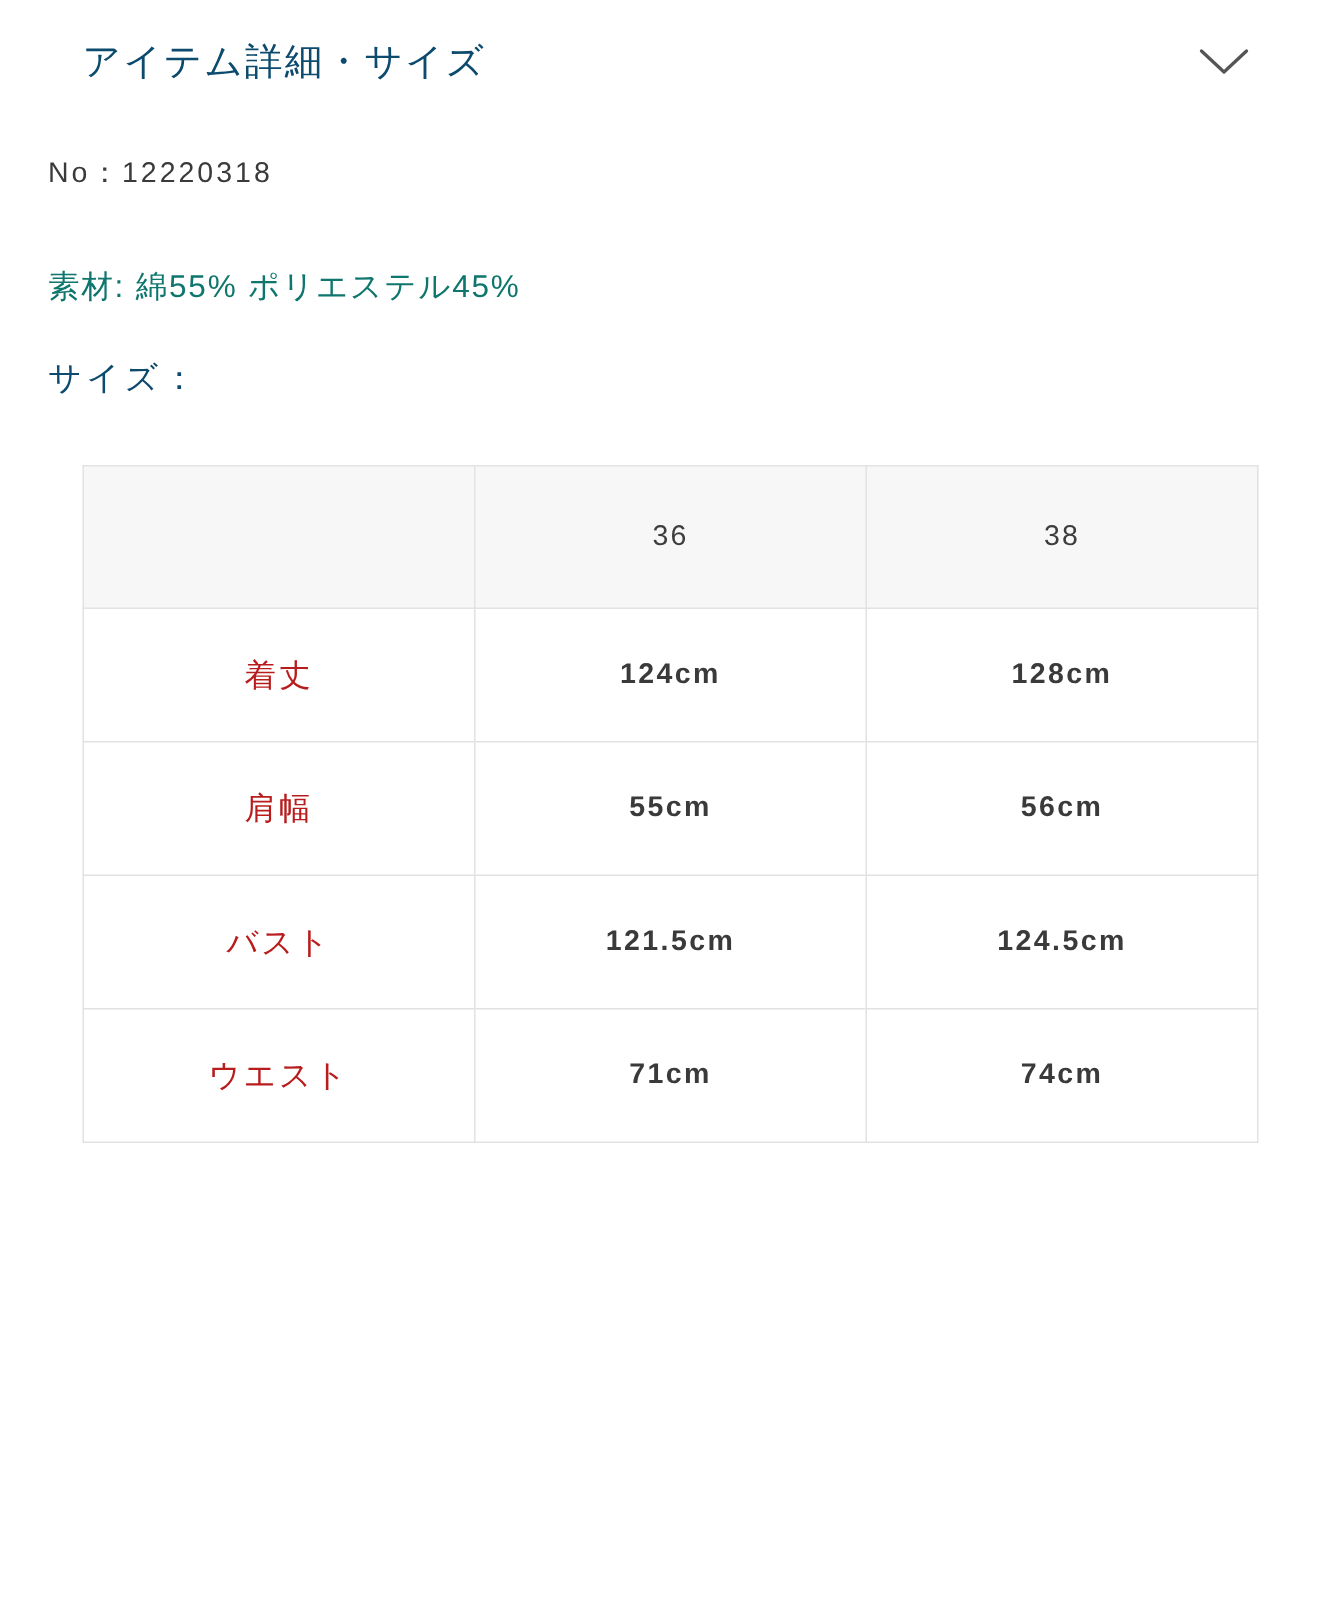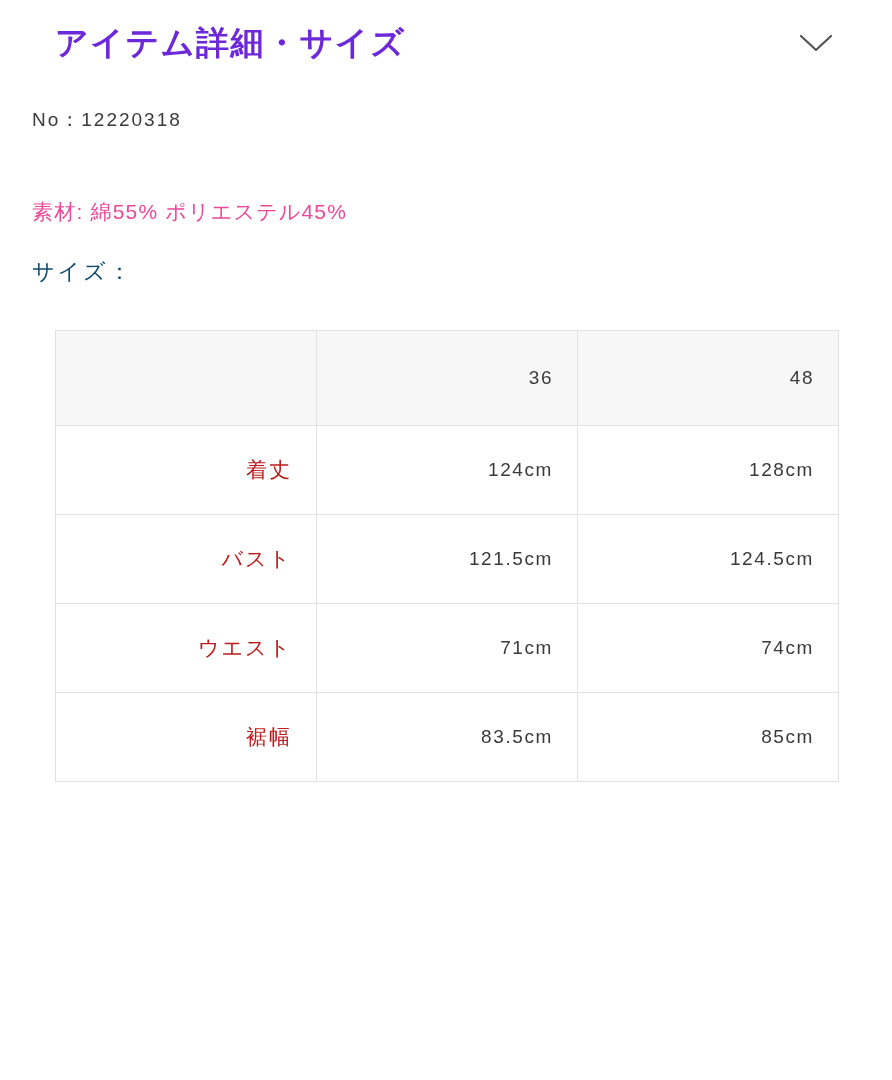--- a/index.html
+++ b/index.html
@@ -24,24 +24,24 @@
 
   
   .section-header {
     display: flex;
     align-items: center;
     justify-content: space-between;
     padding: 20px 55px 10px 55px;
     box-sizing: border-box;
   }
   .section-title {
-    font-size: 33px;
+    font-size: 25px;
     letter-spacing: 1.5px;
-    color: #6d28d9;
-    font-weight: 700;
+    color: #0c4a6e;
+    font-weight: 400;
     line-height: 1.4;
   }
   .chevron {
     width: 42px;
     height: 42px;
     display: flex;
     align-items: center;
     justify-content: center;
     flex: none;
     cursor: pointer;
@@ -56,22 +56,22 @@
   .meta-line {
     font-size: 19px;
     letter-spacing: 2px;
     color: #3a3a3a;
     margin: 30px 0 0 0;
     line-height: 1.5;
   }
   .meta-line.material {
     font-size: 21px;
     letter-spacing: 1.2px;
-    color: #ec4899;
-    margin-top: 61px;
+    color: #0f766e;
+    margin-top: 45px;
   }
   .meta-line.size-label {
     font-size: 22px;
     letter-spacing: 3px;
     color: #0c4a6e;
     margin-top: 28px;
   }
 
   
   .table-wrap {
@@ -80,23 +80,23 @@
     margin-top: 42px;
   }
   table.size-table {
     width: 783px;
     border-collapse: collapse;
     table-layout: fixed;
   }
   table.size-table th,
   table.size-table td {
     border: 1px solid #e2e2e2;
-    text-align: right;
+    text-align: center;
     vertical-align: middle;
-    padding: 0 24px;
+    padding: 0 11px;
     height: 89px;
     box-sizing: border-box;
   }
   table.size-table thead th {
     background: #f7f7f7;
     font-weight: 400;
     font-size: 19px;
     letter-spacing: 1.5px;
     color: #3d3d3d;
     height: 95px;
@@ -105,20 +105,21 @@
   col.col-val { width: 261px; }
   td.row-label {
     font-size: 21px;
     letter-spacing: 2px;
     color: #b91c1c;
   }
   td.row-val {
     font-size: 19px;
     letter-spacing: 1.6px;
     color: #3a3a3a;
+    font-weight: bold;
   }
   tbody tr:last-child td {
     border-bottom: 1px solid #e2e2e2;
   }
 </style>
 </head>
 <body>
 
 <div class="page">
 
@@ -141,41 +142,41 @@
     <table class="size-table">
       <colgroup>
         <col class="col-label">
         <col class="col-val">
         <col class="col-val">
       </colgroup>
       <thead>
         <tr>
           <th></th>
           <th>36</th>
-          <th>48</th>
+          <th>38</th>
         </tr>
       </thead>
       <tbody>
         <tr>
           <td class="row-label">着丈</td>
           <td class="row-val">124cm</td>
           <td class="row-val">128cm</td>
+        </tr>
+        <tr>
+          <td class="row-label">肩幅</td>
+          <td class="row-val">55cm</td>
+          <td class="row-val">56cm</td>
         </tr>
         <tr>
           <td class="row-label">バスト</td>
           <td class="row-val">121.5cm</td>
           <td class="row-val">124.5cm</td>
         </tr>
         <tr>
           <td class="row-label">ウエスト</td>
           <td class="row-val">71cm</td>
           <td class="row-val">74cm</td>
         </tr>
-        <tr>
-          <td class="row-label">裾幅</td>
-          <td class="row-val">83.5cm</td>
-          <td class="row-val">85cm</td>
-        </tr>
       </tbody>
     </table>
   </div>
 
 </div>
 
 </body></html>

